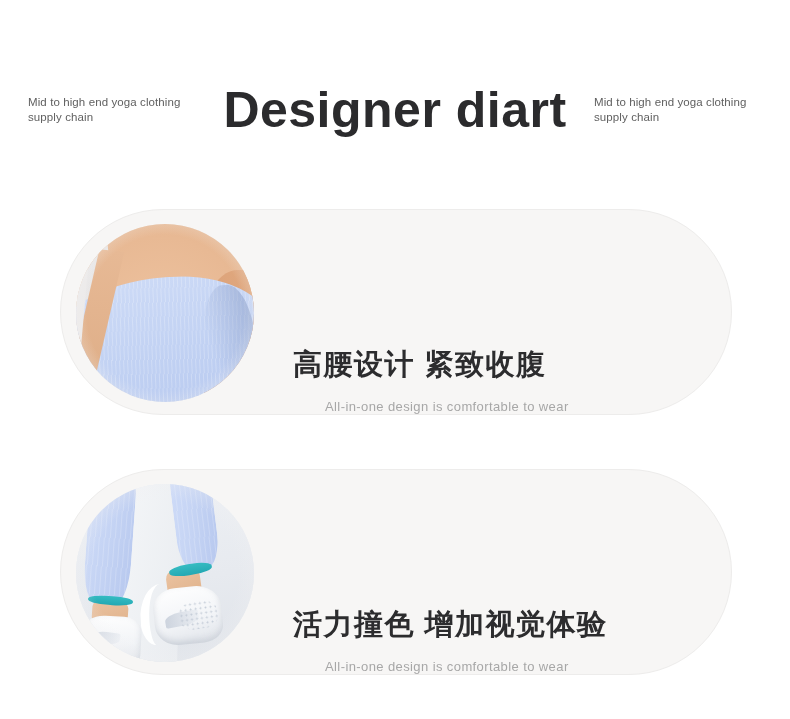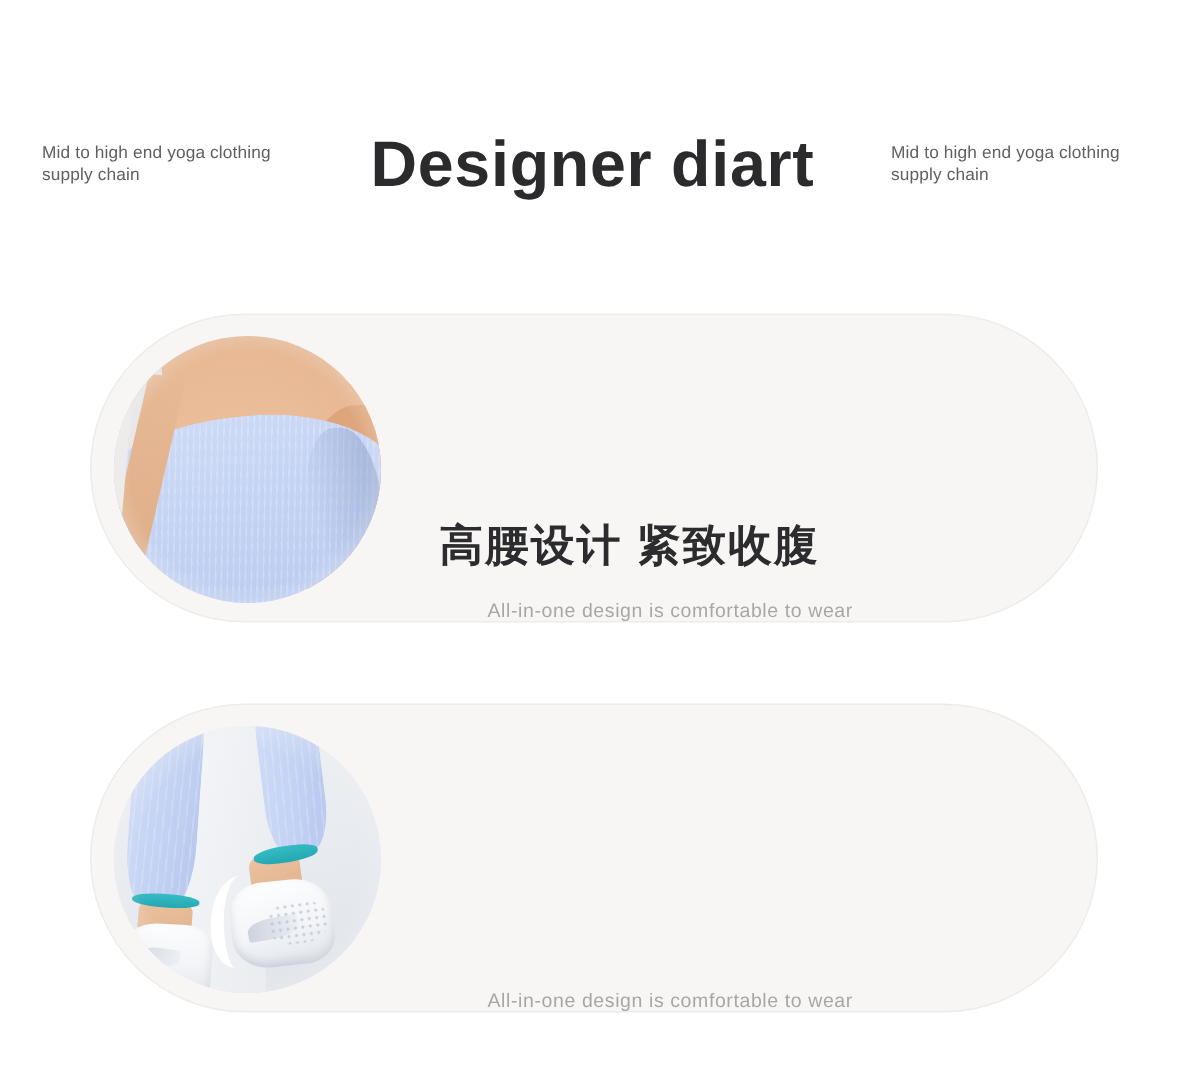--- a/index.html
+++ b/index.html
@@ -35,21 +35,21 @@
   }
   .caption-left  { left: 28px;  width: 185px; text-align: left; }
   .caption-right { left: 594px; width: 185px; text-align: left; }
 
   .main-title {
     position: absolute;
     left: 0;
     top: 82px;
     width: 790px;
     text-align: center;
-    font-size: 43px;
+    font-size: 50px;
     line-height: 56px;
     font-weight: 600;
     color: #2b2b2d;
     letter-spacing: 0.5px;
   }
 
   
   .card {
     position: absolute;
     left: 60px;
@@ -289,15 +289,16 @@
       <div class="shoe-arch"></div>
       <div class="shoe-swoosh sw-a"></div>
       <div class="shoe-swoosh sw-b"></div>
       <div class="shoe-dots"></div>
 
       <div class="ill2-vig"></div>
     </div>
   </div>
 
   <div class="card-body">
+    <div class="card-title">活力撞色 增加视觉体验</div>
     <div class="card-sub">All-in-one design is comfortable to wear</div>
   </div>
 </div>
 
 </body></html>

